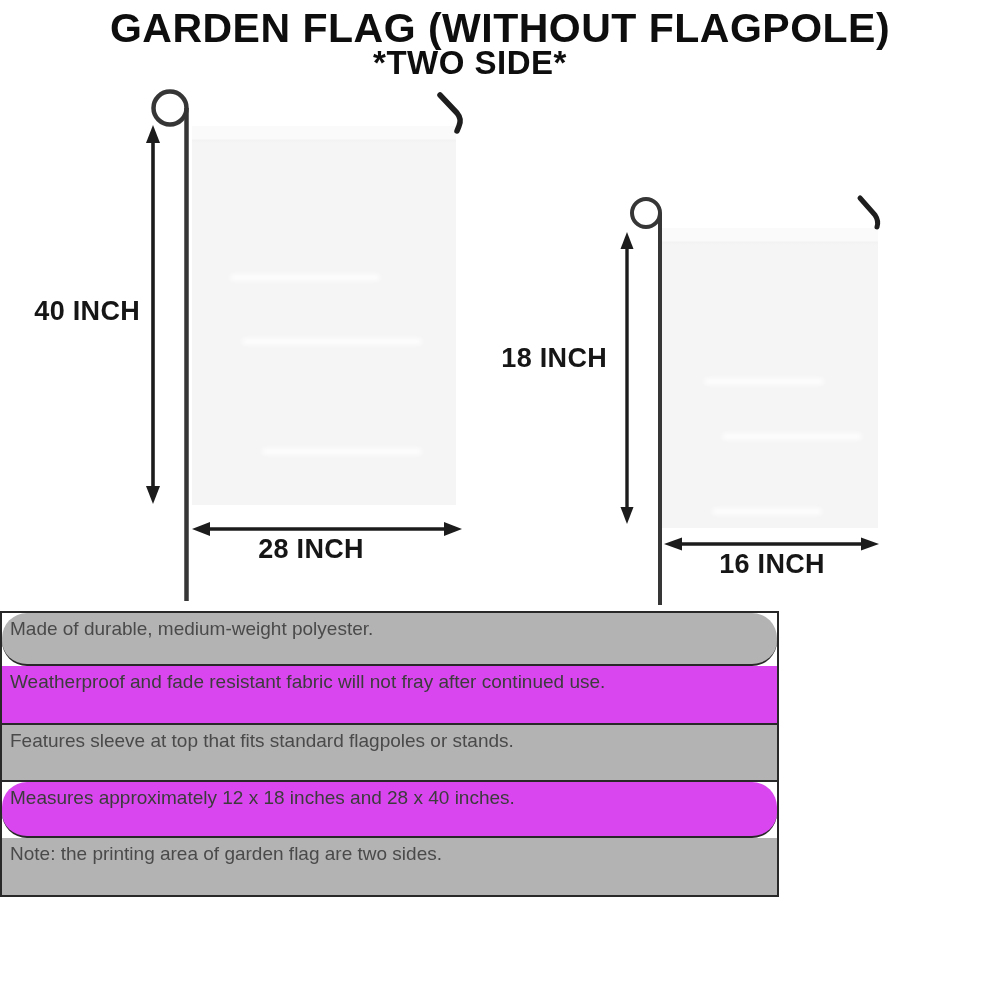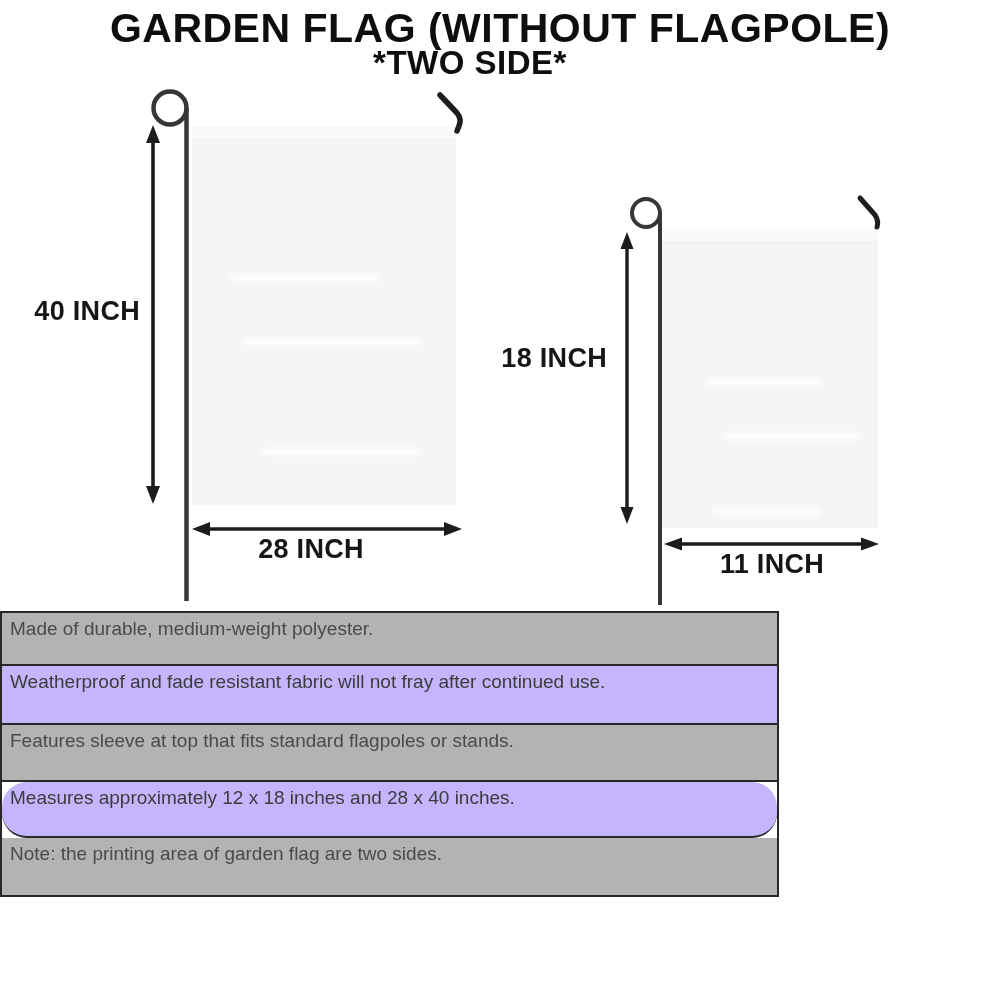--- a/index.html
+++ b/index.html
@@ -52,22 +52,22 @@
     border:2px solid #282828;box-sizing:border-box;background:#ffffff;
   }
   .feature-row{
     box-sizing:border-box;
     font-size:19px;line-height:24px;color:#424242;
     padding:4px 10px 0 8px;
     border-bottom:2px solid #282828;
   }
   .feature-row:last-child{border-bottom:none;}
   .row-gray{background:#b3b3b3;color:#4a4a4a;}
-  .row-white{background:#c4b5fd;color:#3c3c3c;}
-  .rh1{height:53px;} .rh2{height:59px;} .rh3{height:57px;} .rh4{height:56px;border-radius:25px;} .rh5{height:57px;}
+  .row-white{background:#d946ef;color:#3c3c3c;}
+  .rh1{height:53px;border-radius:25px;} .rh2{height:59px;} .rh3{height:57px;} .rh4{height:56px;border-radius:25px;} .rh5{height:57px;}
 </style>
 </head>
 <body>
 
 <div class="stage">
 
   <div class="title-line1">GARDEN FLAG (WITHOUT FLAGPOLE)</div>
   <div class="title-line2">*TWO SIDE*</div>
 
   <div class="flag flag-large">
@@ -114,21 +114,21 @@
     <g fill="#1c1c1c" stroke="#1c1c1c">
       <line x1="679" y1="544" x2="864" y2="544" stroke-width="3.4"></line>
       <polygon points="664,544 682,537.5 682,550.5" stroke="none"></polygon>
       <polygon points="879,544 861,537.5 861,550.5" stroke="none"></polygon>
     </g>
   </svg>
 
   <div class="dim-label lbl-40">40 INCH</div>
   <div class="dim-label lbl-28">28 INCH</div>
   <div class="dim-label lbl-18">18 INCH</div>
-  <div class="dim-label lbl-12">11 INCH</div>
+  <div class="dim-label lbl-12">16 INCH</div>
 
   <div class="features">
     <div class="feature-row row-gray rh1">Made of durable, medium-weight polyester.</div>
     <div class="feature-row row-white rh2">Weatherproof and fade resistant fabric will not fray after continued use.</div>
     <div class="feature-row row-gray rh3">Features sleeve at top that fits standard flagpoles or stands.</div>
     <div class="feature-row row-white rh4">Measures approximately 12 x 18 inches and 28 x 40 inches.</div>
     <div class="feature-row row-gray rh5">Note: the printing area of garden flag are two sides.</div>
   </div>
 
 </div>

